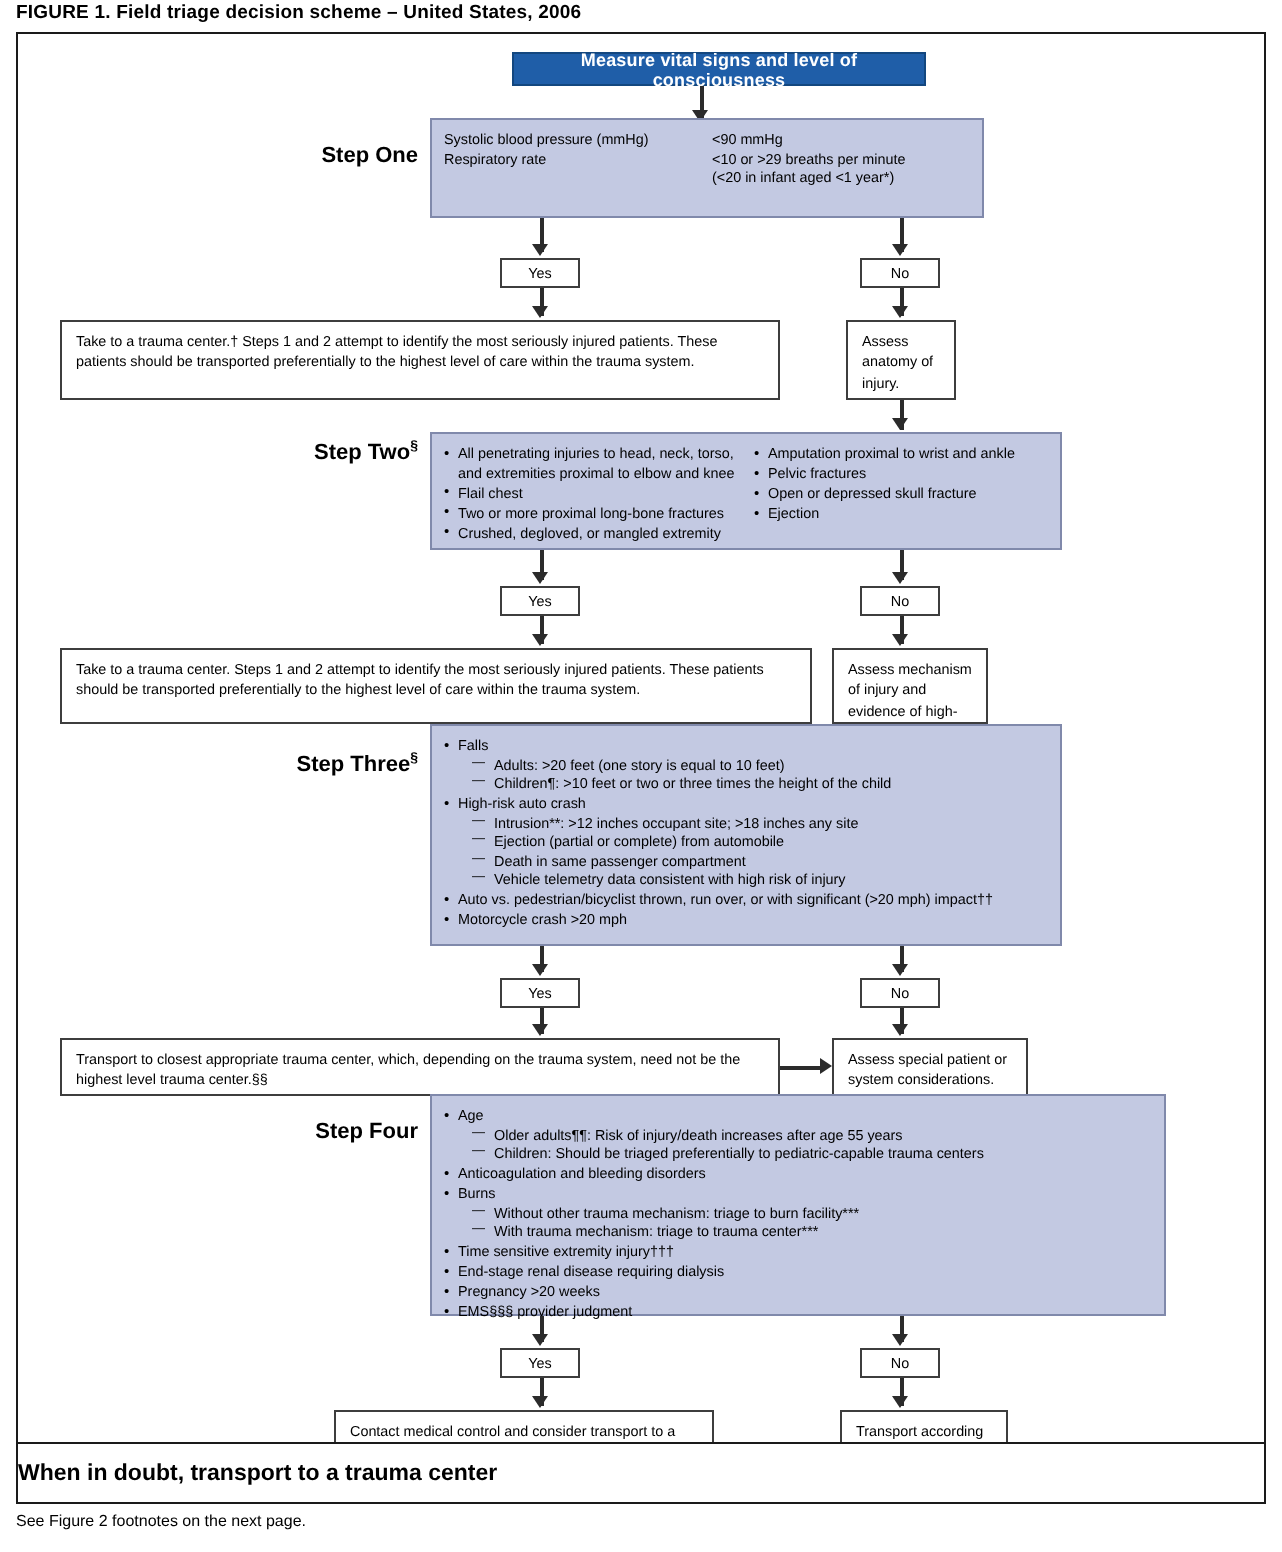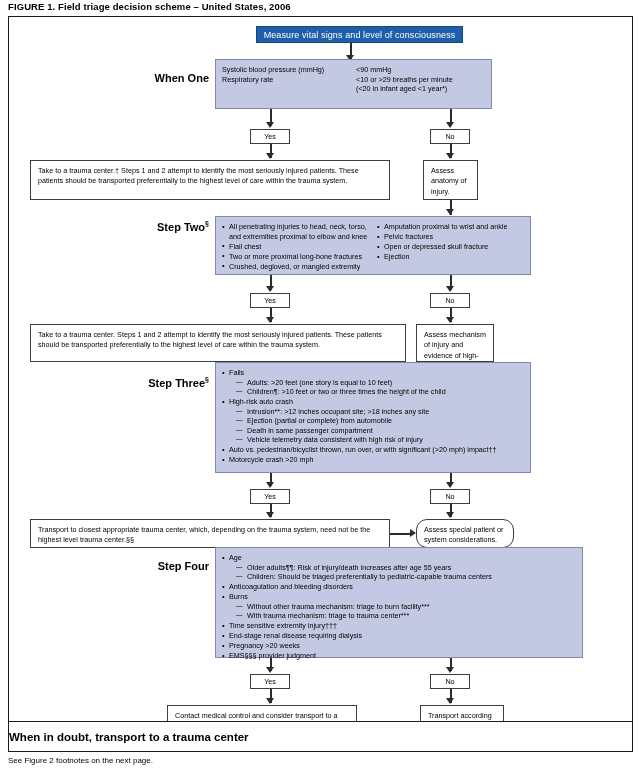--- a/index.html
+++ b/index.html
@@ -37,21 +37,21 @@
 
   
   .node { position: absolute; }
 
   
   .banner {
     background: #1f5ea8;
     border: 1px solid #13477f;
     color: #ffffff;
     font-size: 9px;
-    font-weight: normal;
+    font-weight: bold;
     display: flex;
     align-items: center;
     justify-content: center;
     text-align: center;
     letter-spacing: 0.1px;
   }
 
   
   .criteria {
     background: #c3c9e2;
@@ -182,21 +182,21 @@
 <div id="figure-frame">
 
   <div class="node banner" style="left:247px; top:9px; width:207px; height:17px;">
     <span>Measure vital signs and level of consciousness</span>
   </div>
 
   <div class="vline" style="left:341px; top:26px; height:16px;"></div>
   <div class="arrowdown" style="left:337px; top:38px;"></div>
 
   <div class="node steplabel" style="left:90px; top:55px; width:110px;">
-    <span>When One</span>
+    <span>Step One</span>
   </div>
 
   <div class="node criteria" style="left:206px; top:42px; width:277px; height:50px;">
     <div class="s1row">
       <span class="k">Systolic blood pressure (mmHg)</span>
       <span class="v">&lt;90 mmHg</span>
     </div>
     <div class="s1row">
       <span class="k">Respiratory rate</span>
       <span class="v">&lt;10 or &gt;29 breaths per minute</span>
@@ -327,21 +327,21 @@
   <div class="vline" style="left:441px; top:487px; height:13px;"></div>
   <div class="arrowdown" style="left:437px; top:495px;"></div>
 
   <div class="node wbox" style="left:21px; top:502px; width:360px; height:29px;">
     <span>Transport to closest appropriate trauma center, which, depending on the trauma system, need not be the highest level trauma center.§§</span>
   </div>
 
   <div class="hline" style="left:381px; top:516px; width:23px;"></div>
   <div class="arrowright" style="left:401px; top:512px;"></div>
 
-  <div class="node wbox" style="left:407px; top:502px; width:98px; height:29px; line-height:1.45;border-radius:11px;">
+  <div class="node wbox" style="left:407px; top:502px; width:98px; height:29px; line-height:1.45;">
     <span>Assess special patient or system considerations.</span>
   </div>
 
   <div class="vline" style="left:441px; top:531px; height:14px;"></div>
   <div class="arrowdown" style="left:437px; top:539px;"></div>
 
   <div class="node steplabel" style="left:85px; top:543px; width:115px;">
     <span>Step Four</span>
   </div>
 

